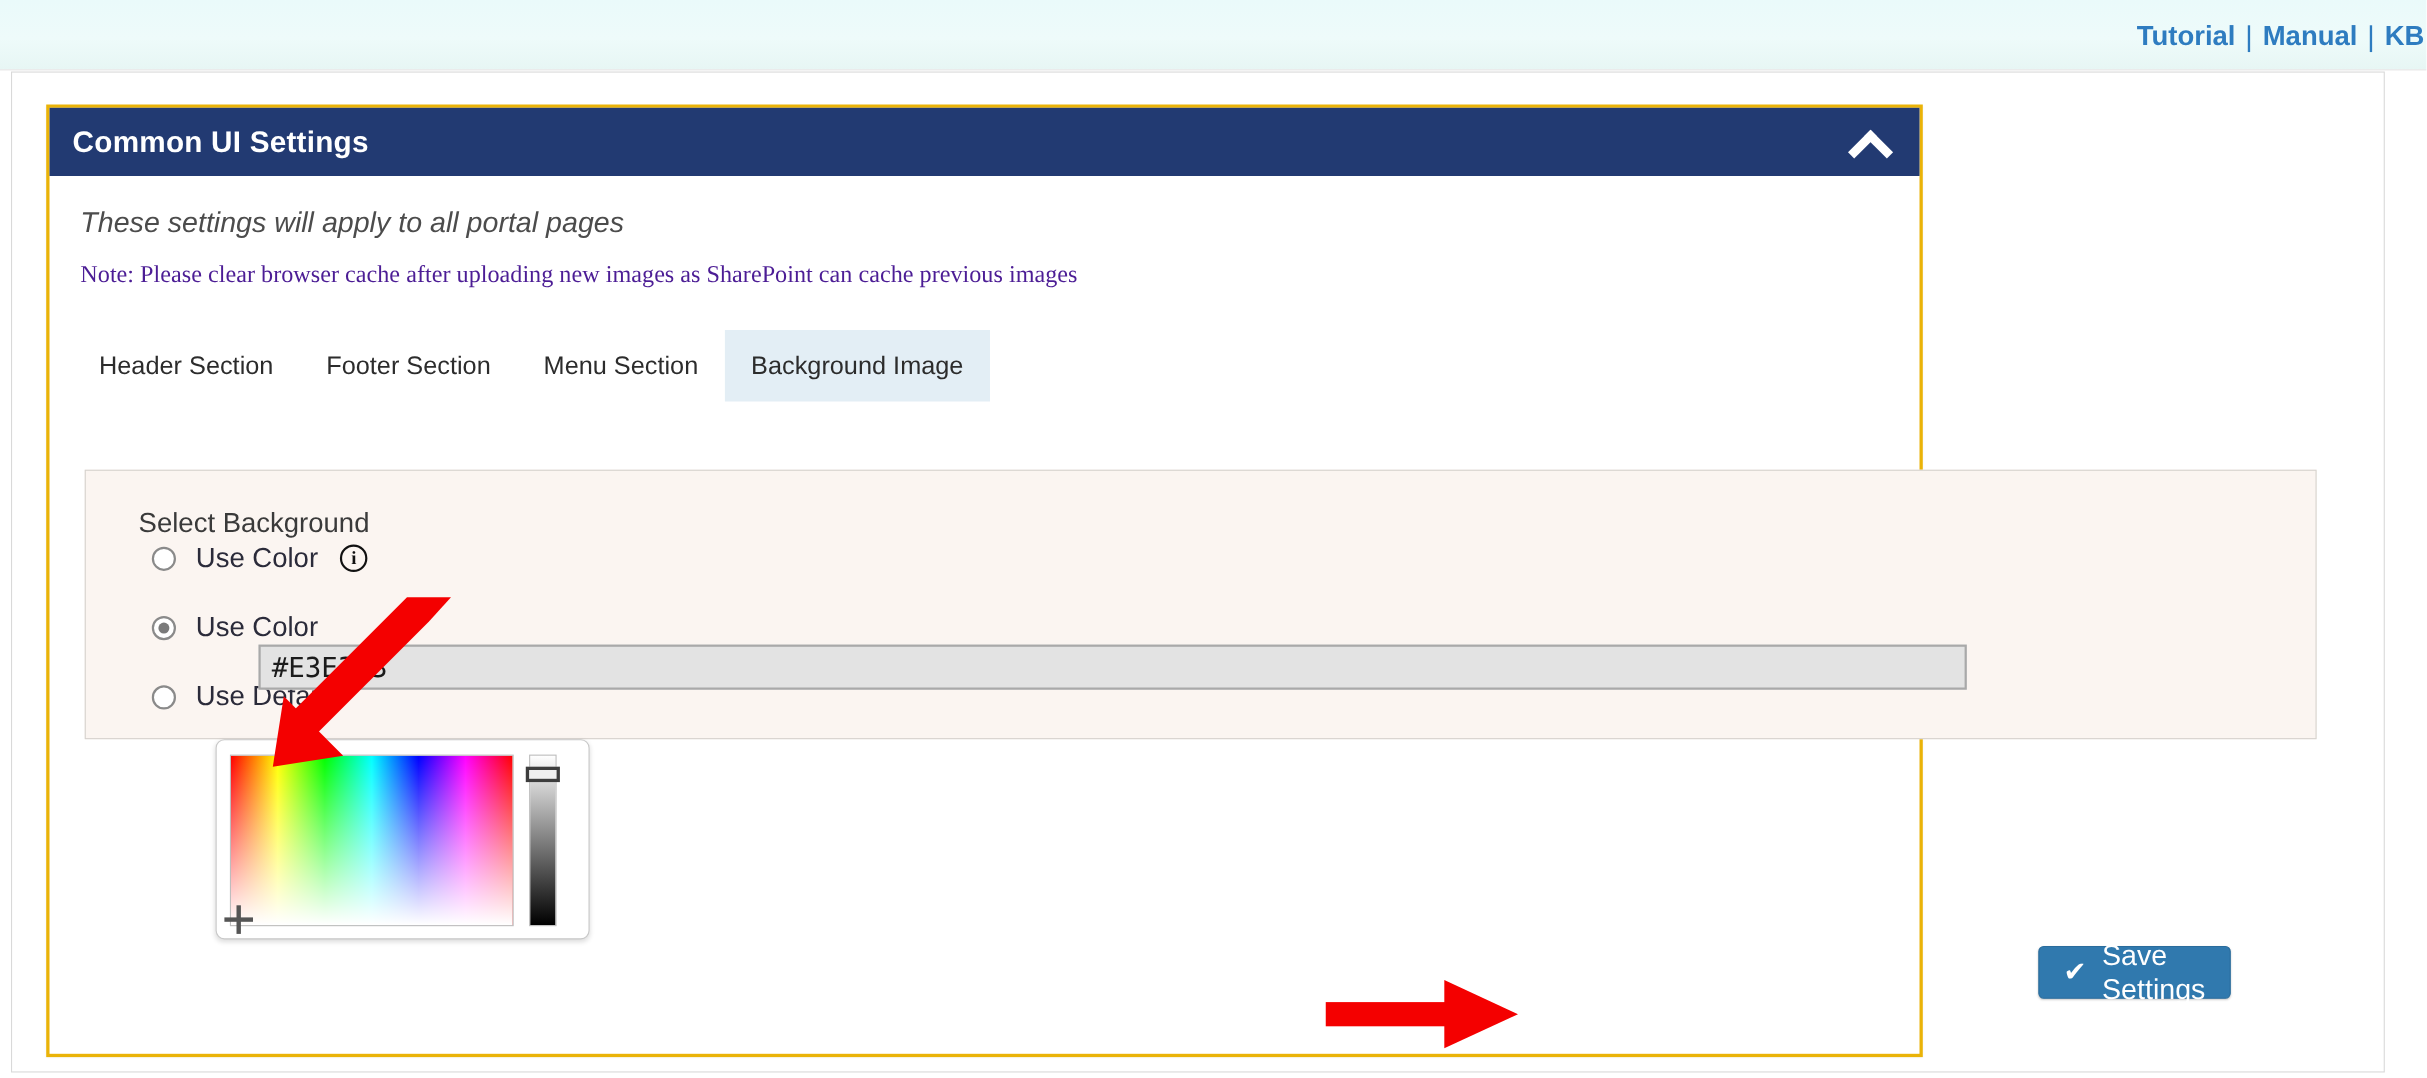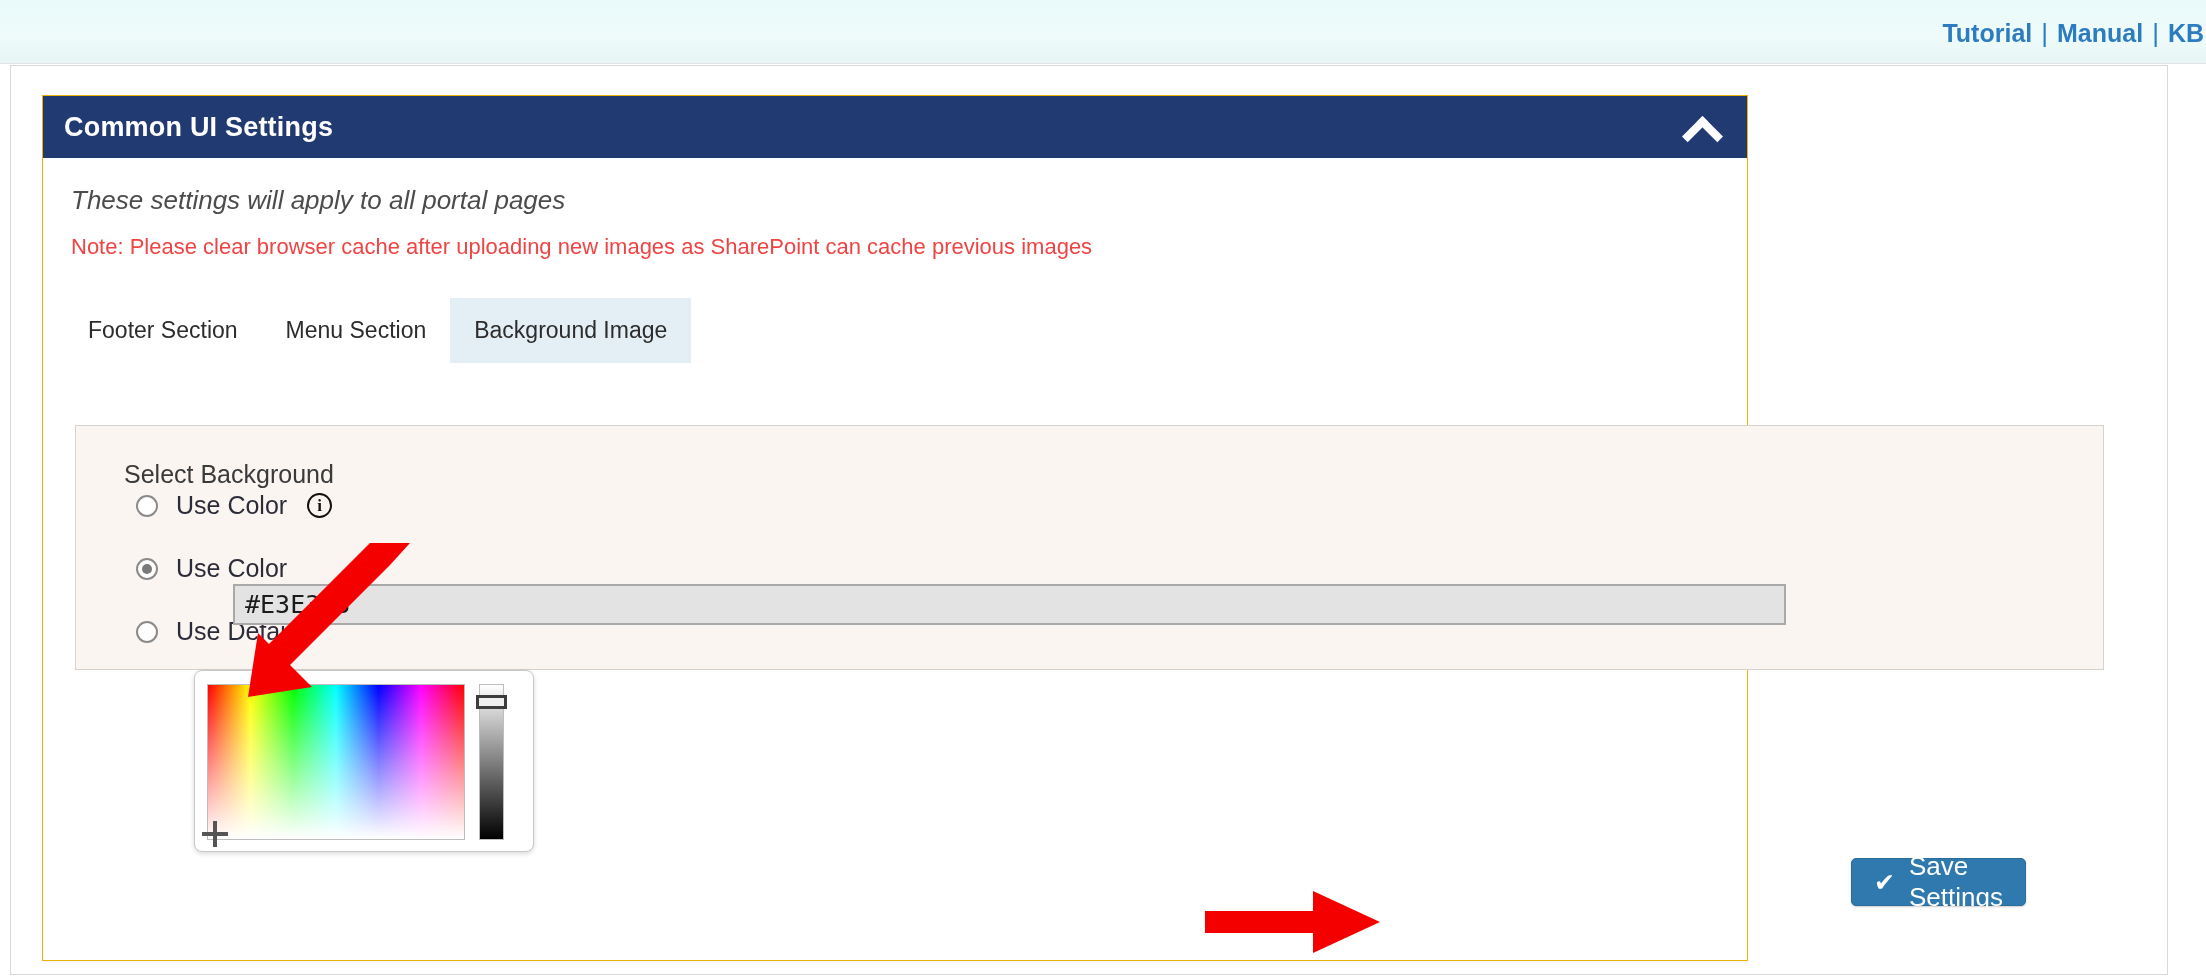--- a/index.html
+++ b/index.html
@@ -70,21 +70,21 @@
   }
 
   
   .panel {
     position: absolute;
     left: 31px;
     top: 29px;
     width: 1706px;
     height: 866px;
     background: #ffffff;
-    border: 1px solid #eab308;
+    border: 3px solid #eab308;
     box-sizing: border-box;
     box-shadow: 0 1px 2px rgba(0,0,0,0.06);
   }
   .panel-head {
     position: relative;
     height: 62px;
     background: #223a72;
     display: flex;
     align-items: center;
     justify-content: space-between;
@@ -127,21 +127,22 @@
     top: 27px;
     font-size: 26px;
     color: #4c4c4c;
     font-style: italic;
   }
   .note-text {
     position: absolute;
     left: 28px;
     top: 76px;
     font-size: 22px;
-    color: #ef4444;
+    color: #4c1d95;
+    font-family: Liberation Serif, serif;
   }
 
   
   .tabs {
     position: absolute;
     left: 21px;
     top: 140px;
     display: flex;
     align-items: stretch;
     height: 65px;
@@ -378,20 +379,21 @@
       <div class="panel-head-title">Common UI Settings</div>
       <div class="chevron-up"></div>
     </div>
 
     <div class="panel-body">
 
       <div class="intro-text">These settings will apply to all portal pages</div>
       <div class="note-text">Note: Please clear browser cache after uploading new images as SharePoint can cache previous images</div>
 
       <div class="tabs">
+        <div class="tab">Header Section</div>
         <div class="tab">Footer Section</div>
         <div class="tab">Menu Section</div>
         <div class="tab active">Background Image</div>
       </div>
 
       <div class="bg-box">
         <div class="bg-box-title">Select Background</div>
 
         <div class="radio-row r1">
           <div class="radio"></div>

